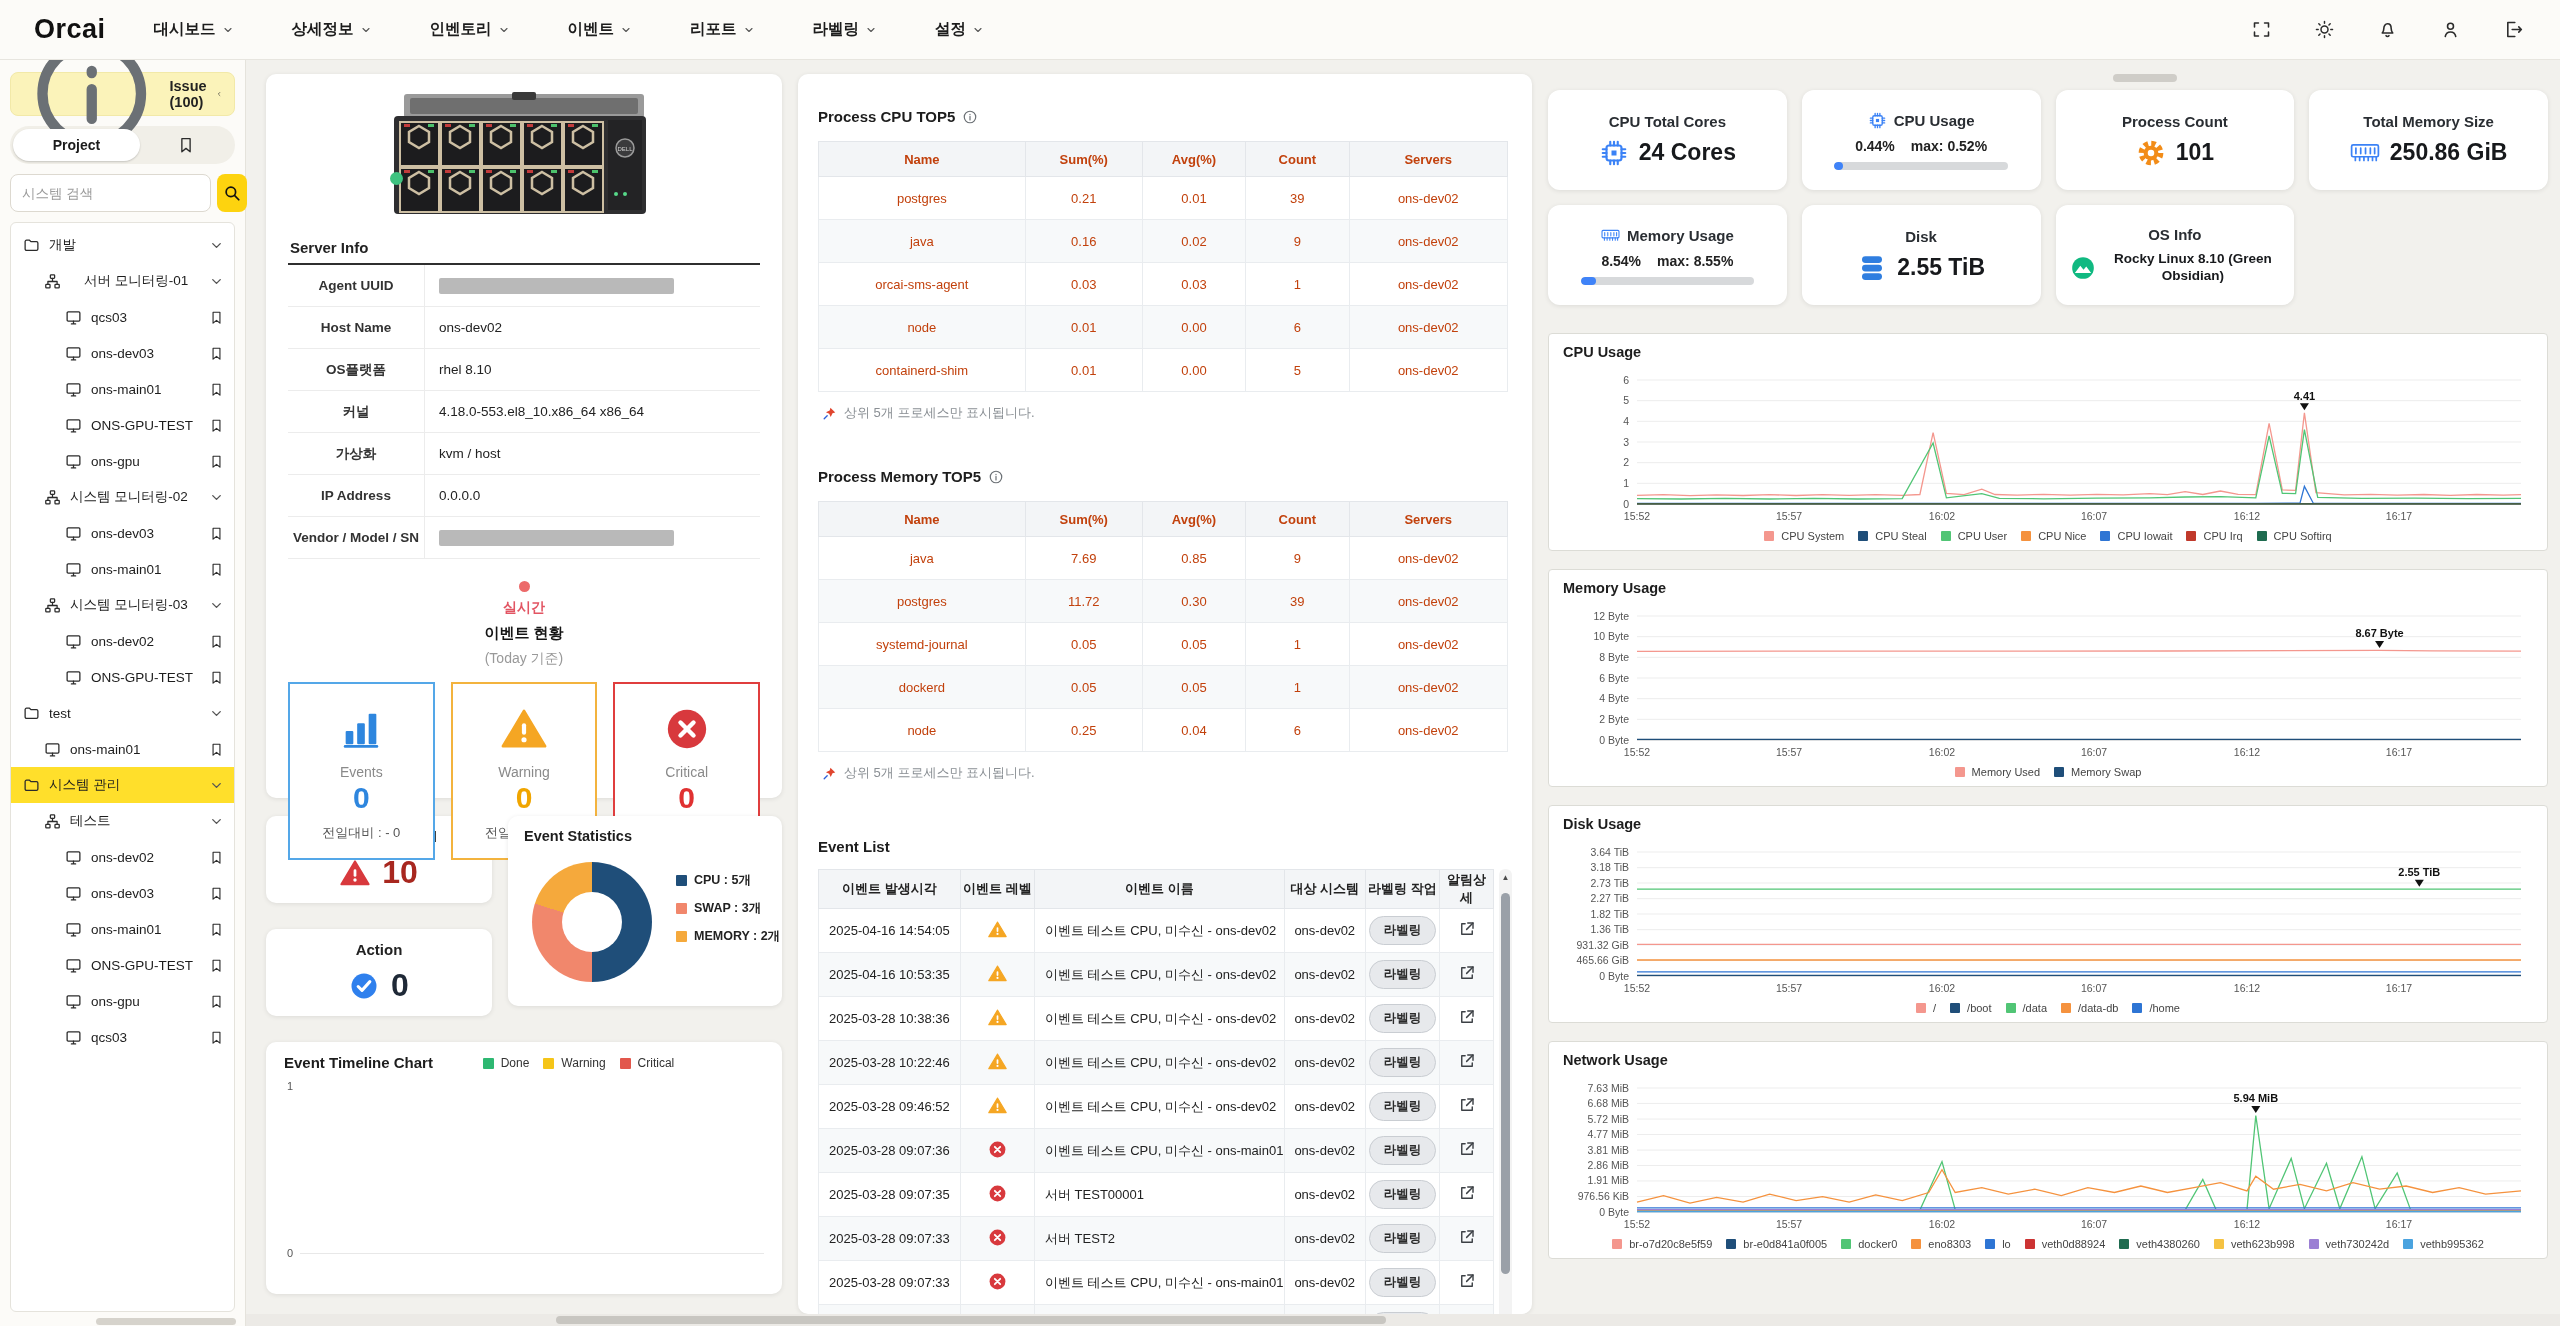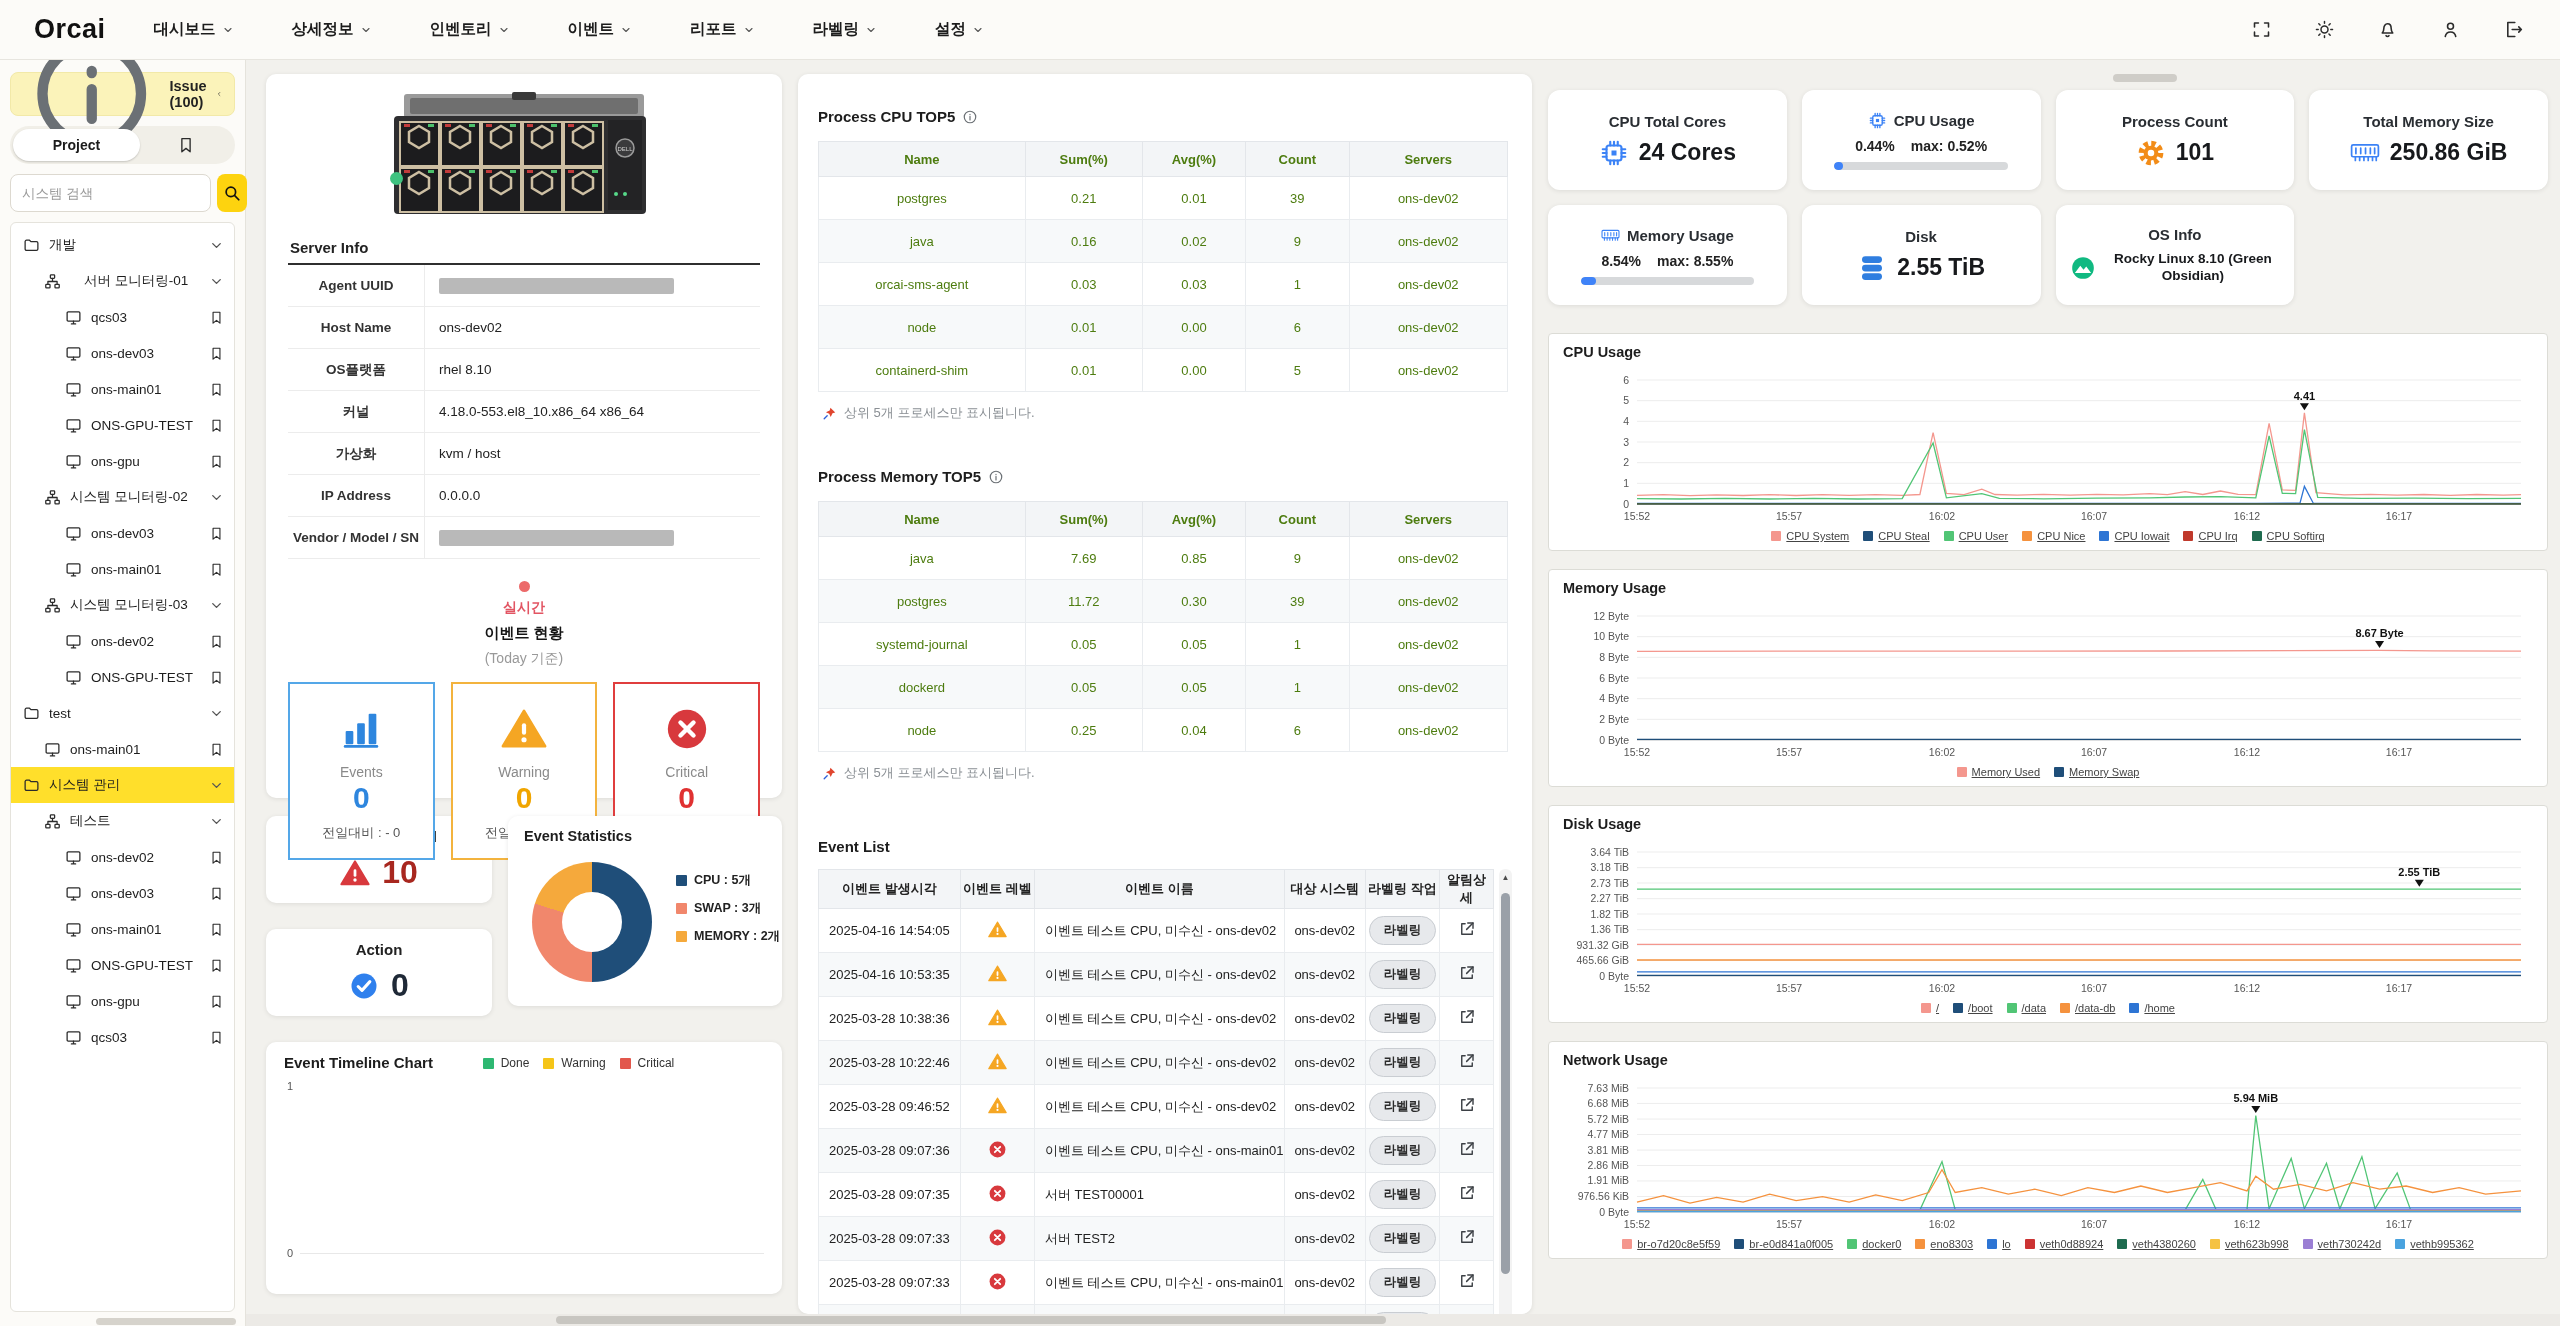--- a/index.html
+++ b/index.html
@@ -76,21 +76,21 @@
   .tl-head{display:flex;align-items:flex-start;}
   .tl-title{font-size:15px;font-weight:700;color:#1d1d1d;}
   .tl-legend{display:flex;gap:14px;font-size:12px;color:#333;margin:2px auto 0;transform:translateX(-20px);}
   .tplot{position:relative;height:168px;margin-top:14px;margin-left:16px;border-bottom:1px solid #e8e8e8;}
   .tp-y1{position:absolute;left:-13px;top:-5px;font-size:11px;color:#555;}
   .tp-y0{position:absolute;left:-13px;bottom:-6px;font-size:11px;color:#555;}
   
   .sec-title{font-size:15px;font-weight:700;color:#1d1d1d;display:flex;align-items:center;gap:7px;}
   .mt1{margin-top:34px;} .mt2{margin-top:46px;} .mt3{margin-top:56px;}
   table{border-collapse:collapse;}
-  .ptable{width:calc(100% - 4px);margin-top:16px;font-size:13px;color:#4d7c0f;}
+  .ptable{width:calc(100% - 4px);margin-top:16px;font-size:13px;color:#c2410c;}
   .ptable th{background:#f3f5f7;font-weight:700;height:32px;border:1px solid #e3e6ea;}
   .ptable td{height:40px;text-align:center;border:1px solid #e9ecef;}
   .ptable tbody tr:nth-child(even){background:#f7f9fa;}
   .caption{margin:12px 0 0 4px;display:flex;gap:7px;align-items:center;font-size:13px;color:#8a8f94;}
   .elwrap{position:relative;margin-top:14px;padding-right:18px;}
   .etable{width:100%;font-size:13px;color:#222;table-layout:fixed;}
   .etable th{background:#f3f5f7;font-weight:700;height:34px;border:1px solid #e3e6ea;}
   .etable td{height:41px;text-align:center;border:1px solid #e9ecef;overflow:hidden;white-space:nowrap;}
   .etable tbody tr:nth-child(even){background:#f7f9fa;}
   .etable td.left{text-align:left;padding-left:10px;}
@@ -109,21 +109,21 @@
   .scard .v.small{font-size:13.5px;font-weight:700;max-width:210px;line-height:1.25;white-space:normal;}
   .usage-line{font-size:14px;font-weight:700;color:#222;display:flex;gap:16px;}
   .sbar{width:78%;height:8px;border-radius:4px;background:#d7d9db;overflow:hidden;}
   .sbar i{display:block;height:100%;border-radius:4px;}
   .kredact{width:175px;height:22px;background:#b3b3b3;border-radius:2px;}
   .sicon{display:inline-flex;}
   .chart-panel{background:#fff;border:1px solid #dcdcd6;border-radius:4px;margin-top:18px;padding:8px 10px 3px 10px;}
   .chart-panel.first{margin-top:28px;}
   .cp-title{font-size:14.5px;font-weight:700;color:#1d1d1d;margin:2px 0 2px 4px;}
   .cp-legend{display:flex;justify-content:center;gap:14px;font-size:11px;color:#444;padding:2px 0 5px;flex-wrap:wrap;}
-  .cp-legend .lg-item{gap:5px;font-weight:400;text-decoration:underline;}
+  .cp-legend .lg-item{font-weight:400;}
   .cp-legend .lg-sq{width:10px;height:10px;}
   
   .hscroll{position:absolute;left:246px;right:0;bottom:0;height:12px;background:#eceae6;cursor:pointer;}
   .hthumb{position:absolute;left:310px;width:830px;top:2px;height:8px;border-radius:4px;background:#c8c6c1;}
 </style>
 </head>
 <body>
 
 <div class="app">
 

